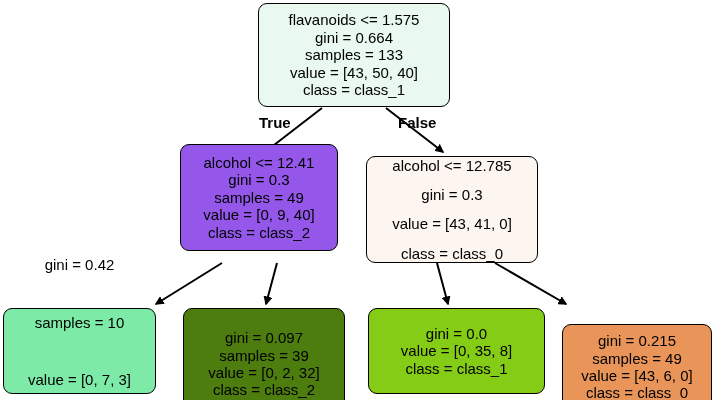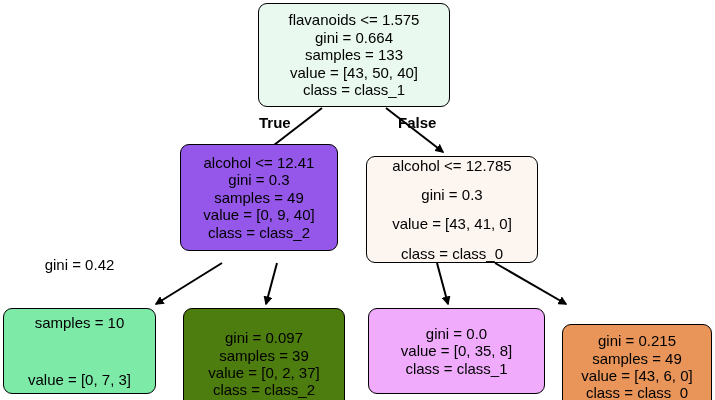--- a/index.html
+++ b/index.html
@@ -65,25 +65,25 @@
   <div class="node" style="left:3px;top:308px;width:153px;height:86px;background:#7eeaa8;gap:40px;">
     <span class="ln">gini = 0.42</span>
     <span class="ln">samples = 10</span>
     <span class="ln">value = [0, 7, 3]</span>
     <span class="ln">class = class_1</span>
   </div>
 
   <div class="node" style="left:183px;top:308px;width:162px;height:112px;background:#4d7c0f;">
     <span class="ln">gini = 0.097</span>
     <span class="ln">samples = 39</span>
-    <span class="ln">value = [0, 2, 37]</span>
+    <span class="ln">value = [0, 2, 32]</span>
     <span class="ln">class = class_2</span>
   </div>
 
-  <div class="node" style="left:368px;top:308px;width:177px;height:86px;background:#f0abfc;">
+  <div class="node" style="left:368px;top:308px;width:177px;height:86px;background:#84cc16;">
     <span class="ln">gini = 0.0</span>
     <span class="ln">value = [0, 35, 8]</span>
     <span class="ln">class = class_1</span>
   </div>
 
   <div class="node" style="left:562px;top:308px;width:150px;height:86px;background:#e9955a;margin-top:16px;">
     <span class="ln">gini = 0.215</span>
     <span class="ln">samples = 49</span>
     <span class="ln">value = [43, 6, 0]</span>
     <span class="ln">class = class_0</span>

